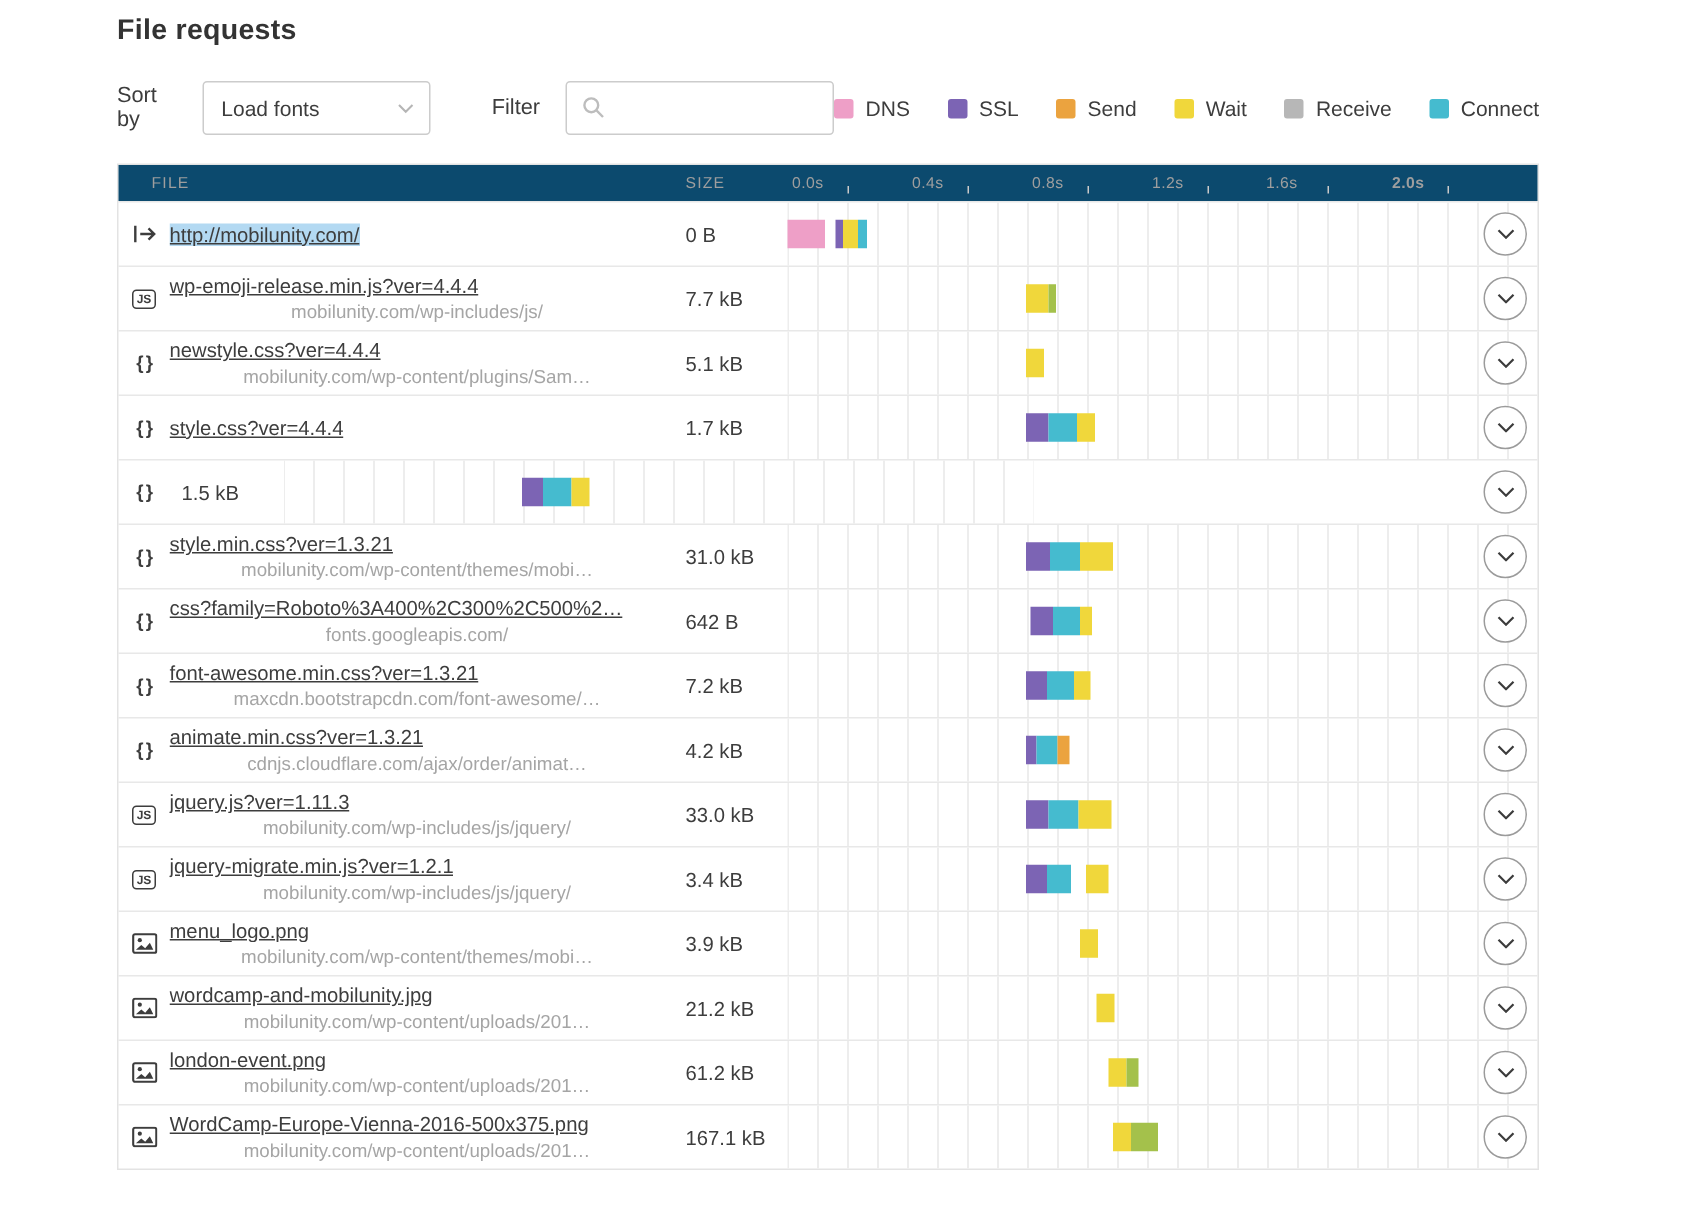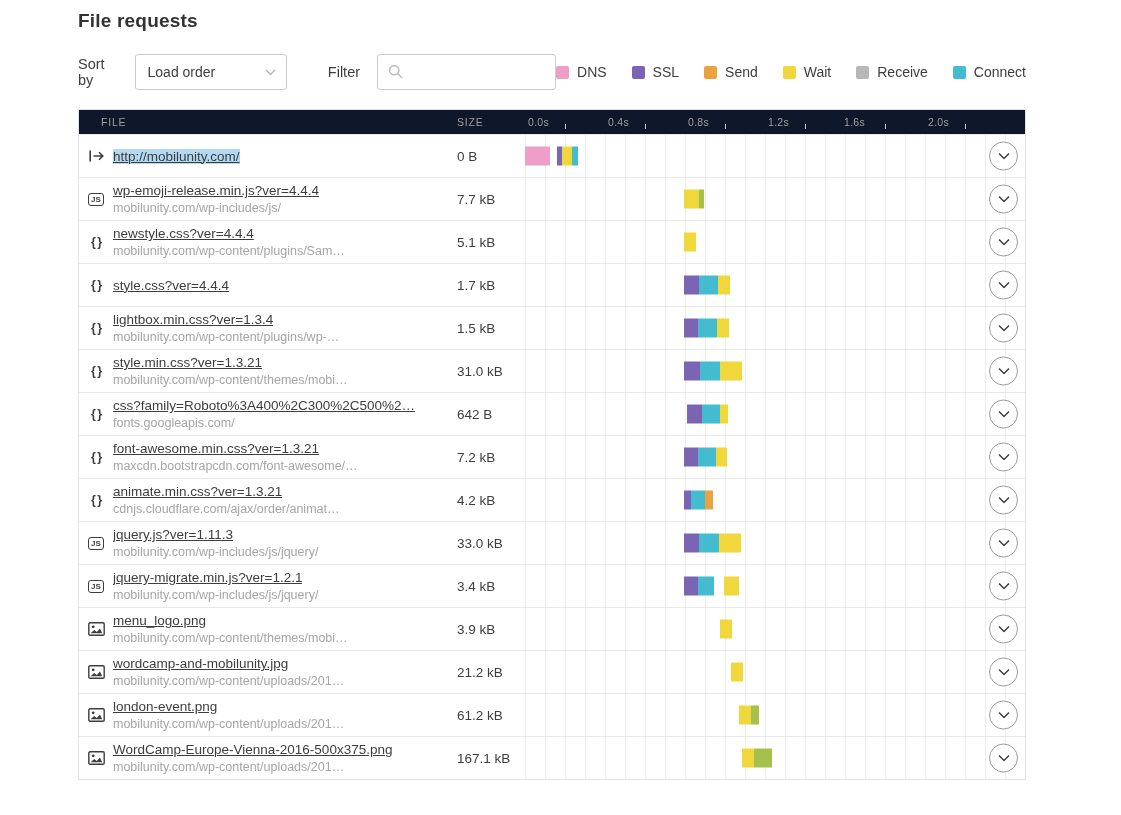--- a/index.html
+++ b/index.html
@@ -27,29 +27,29 @@
     padding:0 10px 0 34px; font-size:14px; font-family:inherit; color:#3d3d3d;
   }
   .search-icon { position:absolute; left:11px; top:10px; pointer-events:none; }
 
   .legend { margin-left:auto; display:flex; align-items:center; gap:25px; }
   .legend-item { display:flex; align-items:center; gap:8px; }
   .legend-swatch { width:13px; height:13px; border-radius:2px; display:inline-block; }
   .legend-label { font-size:14px; color:#3d3d3d; }
 
   .table { margin-top:18px; border:1px solid #e3e3e3; position:relative; background:#fff; }
-  .thead { display:flex; height:24px; align-items:center; background:#0f172a;
+  .thead { display:flex; height:24px; align-items:center; background:#0c4a6e;
            font-size:10.5px; color:#9e9e9e; letter-spacing:0.8px; }
   .th-file { width:370px; padding-left:22px; }
   .th-size { width:76px; padding-left:8px; }
   .th-time { width:500px; position:relative; height:100%; }
   .tick-label { position:absolute; top:6px; font-size:10.5px; color:#9e9e9e; letter-spacing:0.3px; }
   .tick-mark  { position:absolute; bottom:5px; width:1px; height:5px; background:#c9c9c9; }
 
-  .row { display:flex; align-items:stretch; height:43px; border-top:1px solid #e8e8e8; position:relative; }
+  .row { display:flex; align-items:stretch; height:43px; border-top:1px solid #e8e8e8; position:relative;text-align:center; }
   .c-icon { width:34px; display:flex; align-items:center; justify-content:center; flex:none; }
   .c-file { width:336px; display:flex; flex-direction:column; justify-content:center;
             overflow:hidden; padding-right:6px; flex:none; }
   .file-name { font-size:13.5px; color:#3d3d3d; text-decoration:underline; white-space:nowrap;
                overflow:hidden; align-self:flex-start; max-width:330px; cursor:pointer; }
   .file-name.text-selected { background:#b3d9f2; }
   .file-sub { font-size:12.5px; color:#a5a5a5; margin-top:3px; white-space:nowrap; overflow:hidden; }
   .c-size { width:76px; display:flex; align-items:center; padding-left:8px; font-size:13.5px; flex:none; }
   .c-time { width:500px; position:relative; flex:none;
             background:repeating-linear-gradient(to right,#ededed 0px,#ededed 1px,transparent 1px,transparent 20px); }
@@ -65,21 +65,21 @@
 </style>
 </head>
 <body>
 
 <div class="container">
   <h1 class="page-title">File requests</h1>
 
   <div class="controls">
     <span class="ctl-label">Sort by</span>
     <div class="select">
-      <span>Load order</span>
+      <span>Load fonts</span>
       <svg width="11" height="7" viewBox="0 0 11 7">
         <path d="M1 1l4.5 4.5L10 1" fill="none" stroke="#b5b5b5" stroke-width="1.4"></path>
       </svg>
     </div>
     <span class="ctl-label filter-label">Filter</span>
     <div class="search-wrap">
       <span class="search-icon">
         <svg width="15" height="15" viewBox="0 0 15 15">
           <circle cx="6.2" cy="6.2" r="4.6" fill="none" stroke="#bdbdbd" stroke-width="1.6"></circle>
           <path d="M9.8 9.8L14 14" stroke="#bdbdbd" stroke-width="1.6"></path>
@@ -118,21 +118,21 @@
   <div class="table">
     <div class="thead">
       <div class="th-file">FILE</div>
       <div class="th-size">SIZE</div>
       <div class="th-time">
           <span class="tick-label" style="left: 3px; text-align: center;">0.0s</span>
           <span class="tick-label" style="left: 83px;">0.4s</span>
           <span class="tick-label" style="left: 163px;">0.8s</span>
           <span class="tick-label" style="left: 243px;">1.2s</span>
           <span class="tick-label" style="left: 319px;">1.6s</span>
-          <span class="tick-label" style="left: 403px;">2.0s</span>
+          <span class="tick-label" style="left: 403px; font-weight: bold;">2.0s</span>
           <span class="tick-mark" style="left: 40px;"></span>
           <span class="tick-mark" style="left: 120px;"></span>
           <span class="tick-mark" style="left: 200px;"></span>
           <span class="tick-mark" style="left: 280px;"></span>
           <span class="tick-mark" style="left: 360px;"></span>
           <span class="tick-mark" style="left: 440px;"></span>
         </div>
     </div>
     <div>
         <div class="row">
@@ -212,24 +212,20 @@
     <button class="expand-btn">
       <svg width="12" height="7" viewBox="0 0 12 7">
         <path d="M1 1l5 5 5-5" fill="none" stroke="#3d3d3d" stroke-width="1.5"></path>
       </svg>
     </button>
   </div>
         <div class="row">
     <div class="c-icon">
             <span class="cssbadge">{ }</span>
           </div>
-    <div class="c-file">
-      <a class="file-name">lightbox.min.css?ver=1.3.4</a>
-      <div class="file-sub">mobilunity.com/wp-content/plugins/wp-…</div>
-    </div>
     <div class="c-size">1.5 kB</div>
     <div class="c-time">
             <div class="seg" style="left: 159px; width: 14px; background: rgb(124, 100, 180);"></div>
             <div class="seg" style="left: 173px; width: 19px; background: rgb(69, 187, 207);"></div>
             <div class="seg" style="left: 192px; width: 12px; background: rgb(240, 215, 59);"></div>
           </div>
     <button class="expand-btn">
       <svg width="12" height="7" viewBox="0 0 12 7">
         <path d="M1 1l5 5 5-5" fill="none" stroke="#3d3d3d" stroke-width="1.5"></path>
       </svg>

